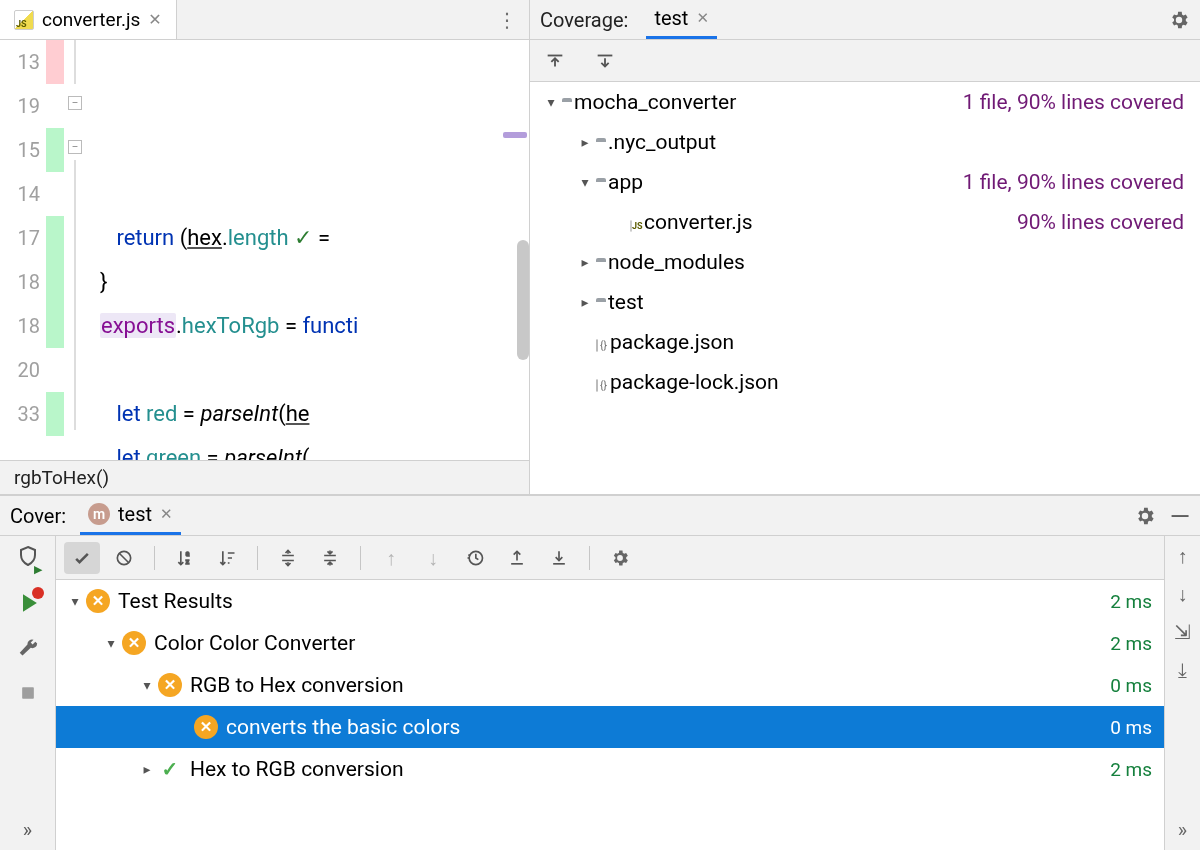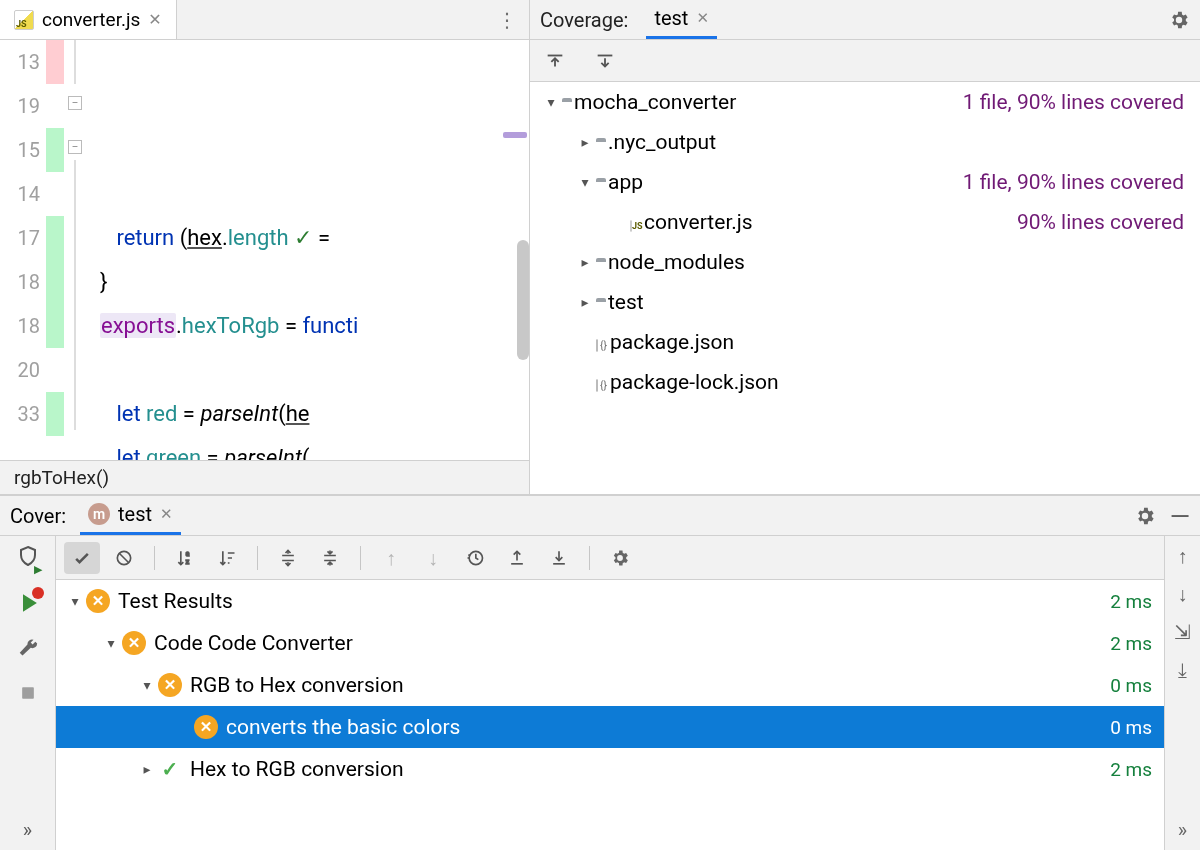--- a/index.html
+++ b/index.html
@@ -364,21 +364,21 @@
               <span style="display: inline-block; width: 8px;"></span>
               <span class="arrow">▾</span>
               <span class="status warn">✕</span>
               <span>Test Results</span>
               <span class="time">2 ms</span>
             </div>
             <div class="trow">
               <span style="display: inline-block; width: 44px;"></span>
               <span class="arrow">▾</span>
               <span class="status warn">✕</span>
-              <span>Code Code Converter</span>
+              <span>Color Color Converter</span>
               <span class="time">2 ms</span>
             </div>
             <div class="trow">
               <span style="display: inline-block; width: 80px;"></span>
               <span class="arrow">▾</span>
               <span class="status warn">✕</span>
               <span>RGB to Hex conversion</span>
               <span class="time">0 ms</span>
             </div>
             <div class="trow selected">

